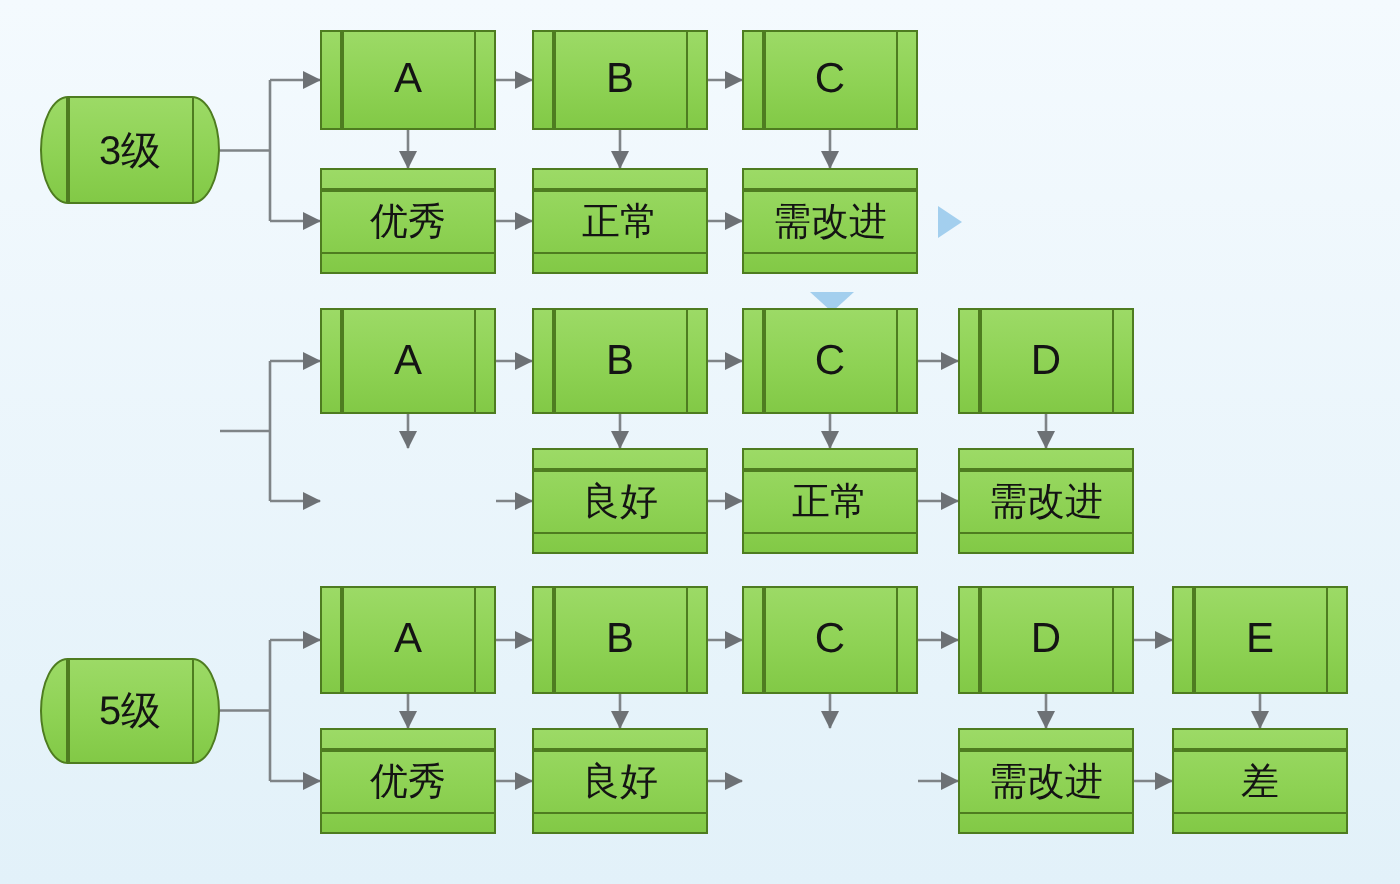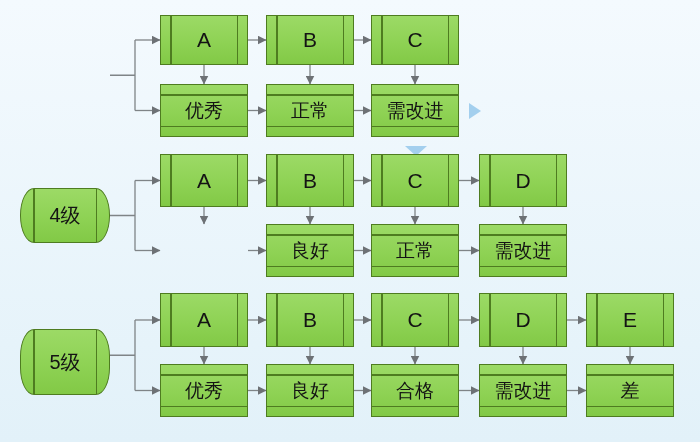--- a/index.html
+++ b/index.html
@@ -81,54 +81,54 @@
       <path d="M 415 347 L 415 364" stroke="#7f8487" stroke-width="1.3" fill="none" marker-end="url(#ah)"></path>
       <path d="M 459 320 L 479 320" stroke="#7f8487" stroke-width="1.3" fill="none" marker-end="url(#ah)"></path>
       <path d="M 459 390.5 L 479 390.5" stroke="#7f8487" stroke-width="1.3" fill="none" marker-end="url(#ah)"></path>
       <path d="M 523 347 L 523 364" stroke="#7f8487" stroke-width="1.3" fill="none" marker-end="url(#ah)"></path>
       <path d="M 567 320 L 586 320" stroke="#7f8487" stroke-width="1.3" fill="none" marker-end="url(#ah)"></path>
       <path d="M 567 390.5 L 586 390.5" stroke="#7f8487" stroke-width="1.3" fill="none" marker-end="url(#ah)"></path>
       <path d="M 630 347 L 630 364" stroke="#7f8487" stroke-width="1.3" fill="none" marker-end="url(#ah)"></path>
     </svg>
   <div class="hint hint-right" style="left:469px;top:103px;"></div>
   <div class="hint hint-down" style="left:405px;top:146px;"></div>
-    <div class="shape proc" style="left: 160px; top: 15px; width: 88px; height: 50px;">
-      <i class="innerline v" style="left: 9px;"></i>
-      <i class="innerline v" style="right: 9px;"></i>
-      <span>A</span>
-    </div>
-    <div class="shape band" style="left: 160px; top: 84px; width: 88px; height: 53px;">
-      <i class="innerline h" style="top: 9px;"></i>
-      <i class="innerline h" style="bottom: 9px;"></i>
-      <span>优秀</span>
-    </div>
-    <div class="shape proc" style="left: 266px; top: 15px; width: 88px; height: 50px;">
-      <i class="innerline v" style="left: 9px;"></i>
-      <i class="innerline v" style="right: 9px;"></i>
-      <span>B</span>
-    </div>
-    <div class="shape band" style="left: 266px; top: 84px; width: 88px; height: 53px;">
-      <i class="innerline h" style="top: 9px;"></i>
-      <i class="innerline h" style="bottom: 9px;"></i>
-      <span>正常</span>
-    </div>
-    <div class="shape proc" style="left: 371px; top: 15px; width: 88px; height: 50px;">
-      <i class="innerline v" style="left: 9px;"></i>
-      <i class="innerline v" style="right: 9px;"></i>
-      <span>C</span>
-    </div>
-    <div class="shape band" style="left: 371px; top: 84px; width: 88px; height: 53px;">
-      <i class="innerline h" style="top: 9px;"></i>
-      <i class="innerline h" style="bottom: 9px;"></i>
-      <span>需改进</span>
-    </div>
-    <div class="shape cyl" style="left: 20px; top: 188px; width: 90px; height: 55px;">
+<div class="shape cyl" style="left: 20px; top: 48px; width: 90px; height: 54px;">
       <i class="innerline v" style="left: 12px;"></i>
       <i class="innerline v" style="right: 12px;"></i>
-      <span>4级</span>
+      <span>3级</span>
+    </div>
+    <div class="shape proc" style="left: 160px; top: 15px; width: 88px; height: 50px;">
+      <i class="innerline v" style="left: 9px;"></i>
+      <i class="innerline v" style="right: 9px;"></i>
+      <span>A</span>
+    </div>
+    <div class="shape band" style="left: 160px; top: 84px; width: 88px; height: 53px;">
+      <i class="innerline h" style="top: 9px;"></i>
+      <i class="innerline h" style="bottom: 9px;"></i>
+      <span>优秀</span>
+    </div>
+    <div class="shape proc" style="left: 266px; top: 15px; width: 88px; height: 50px;">
+      <i class="innerline v" style="left: 9px;"></i>
+      <i class="innerline v" style="right: 9px;"></i>
+      <span>B</span>
+    </div>
+    <div class="shape band" style="left: 266px; top: 84px; width: 88px; height: 53px;">
+      <i class="innerline h" style="top: 9px;"></i>
+      <i class="innerline h" style="bottom: 9px;"></i>
+      <span>正常</span>
+    </div>
+    <div class="shape proc" style="left: 371px; top: 15px; width: 88px; height: 50px;">
+      <i class="innerline v" style="left: 9px;"></i>
+      <i class="innerline v" style="right: 9px;"></i>
+      <span>C</span>
+    </div>
+    <div class="shape band" style="left: 371px; top: 84px; width: 88px; height: 53px;">
+      <i class="innerline h" style="top: 9px;"></i>
+      <i class="innerline h" style="bottom: 9px;"></i>
+      <span>需改进</span>
     </div>
     <div class="shape proc" style="left: 160px; top: 154px; width: 88px; height: 53px;">
       <i class="innerline v" style="left: 9px;"></i>
       <i class="innerline v" style="right: 9px;"></i>
       <span>A</span>
     </div>
     <div class="shape proc" style="left: 266px; top: 154px; width: 88px; height: 53px;">
       <i class="innerline v" style="left: 9px;"></i>
       <i class="innerline v" style="right: 9px;"></i>
       <span>B</span>
@@ -151,21 +151,21 @@
     <div class="shape proc" style="left: 479px; top: 154px; width: 88px; height: 53px;">
       <i class="innerline v" style="left: 9px;"></i>
       <i class="innerline v" style="right: 9px;"></i>
       <span>D</span>
     </div>
     <div class="shape band" style="left: 479px; top: 224px; width: 88px; height: 53px;">
       <i class="innerline h" style="top: 9px;"></i>
       <i class="innerline h" style="bottom: 9px;"></i>
       <span>需改进</span>
     </div>
-    <div class="shape cyl" style="left: 20px; top: 329px; width: 90px; height: 66px;">
+    <div class="shape cyl" style="left: 20px; top: 329px; width: 90px; height: 53px;">
       <i class="innerline v" style="left: 12px;"></i>
       <i class="innerline v" style="right: 12px;"></i>
       <span>5级</span>
     </div>
     <div class="shape proc" style="left: 160px; top: 293px; width: 88px; height: 54px;">
       <i class="innerline v" style="left: 9px;"></i>
       <i class="innerline v" style="right: 9px;"></i>
       <span>A</span>
     </div>
     <div class="shape band" style="left: 160px; top: 364px; width: 88px; height: 53px;">
@@ -181,25 +181,20 @@
     <div class="shape band" style="left: 266px; top: 364px; width: 88px; height: 53px;">
       <i class="innerline h" style="top: 9px;"></i>
       <i class="innerline h" style="bottom: 9px;"></i>
       <span>良好</span>
     </div>
     <div class="shape proc" style="left: 371px; top: 293px; width: 88px; height: 54px;">
       <i class="innerline v" style="left: 9px;"></i>
       <i class="innerline v" style="right: 9px;"></i>
       <span>C</span>
     </div>
-    <div class="shape band" style="left: 371px; top: 364px; width: 88px; height: 53px;">
-      <i class="innerline h" style="top: 9px;"></i>
-      <i class="innerline h" style="bottom: 9px;"></i>
-      <span>合格</span>
-    </div>
     <div class="shape proc" style="left: 479px; top: 293px; width: 88px; height: 54px;">
       <i class="innerline v" style="left: 9px;"></i>
       <i class="innerline v" style="right: 9px;"></i>
       <span>D</span>
     </div>
     <div class="shape band" style="left: 479px; top: 364px; width: 88px; height: 53px;">
       <i class="innerline h" style="top: 9px;"></i>
       <i class="innerline h" style="bottom: 9px;"></i>
       <span>需改进</span>
     </div>

